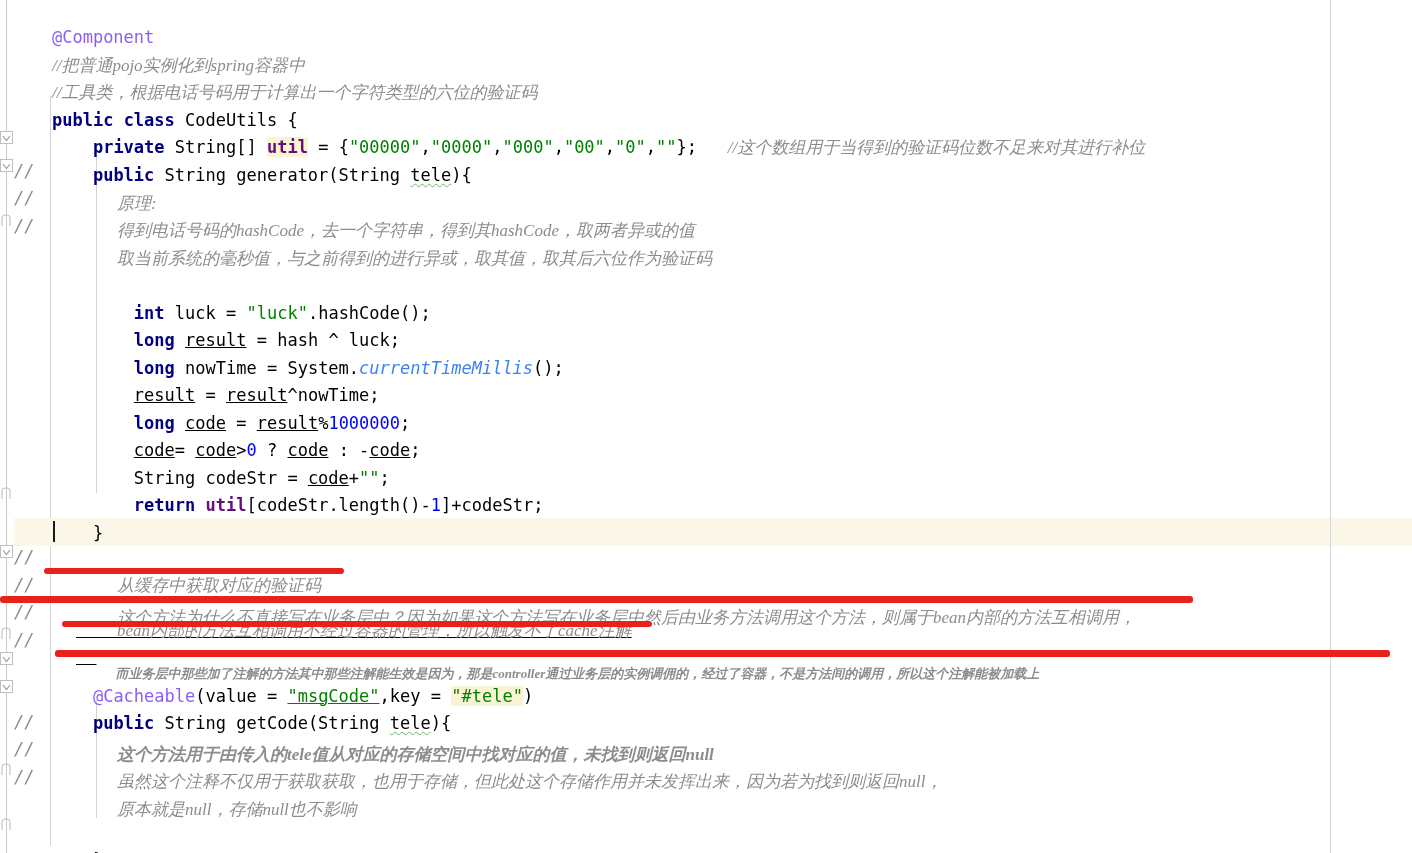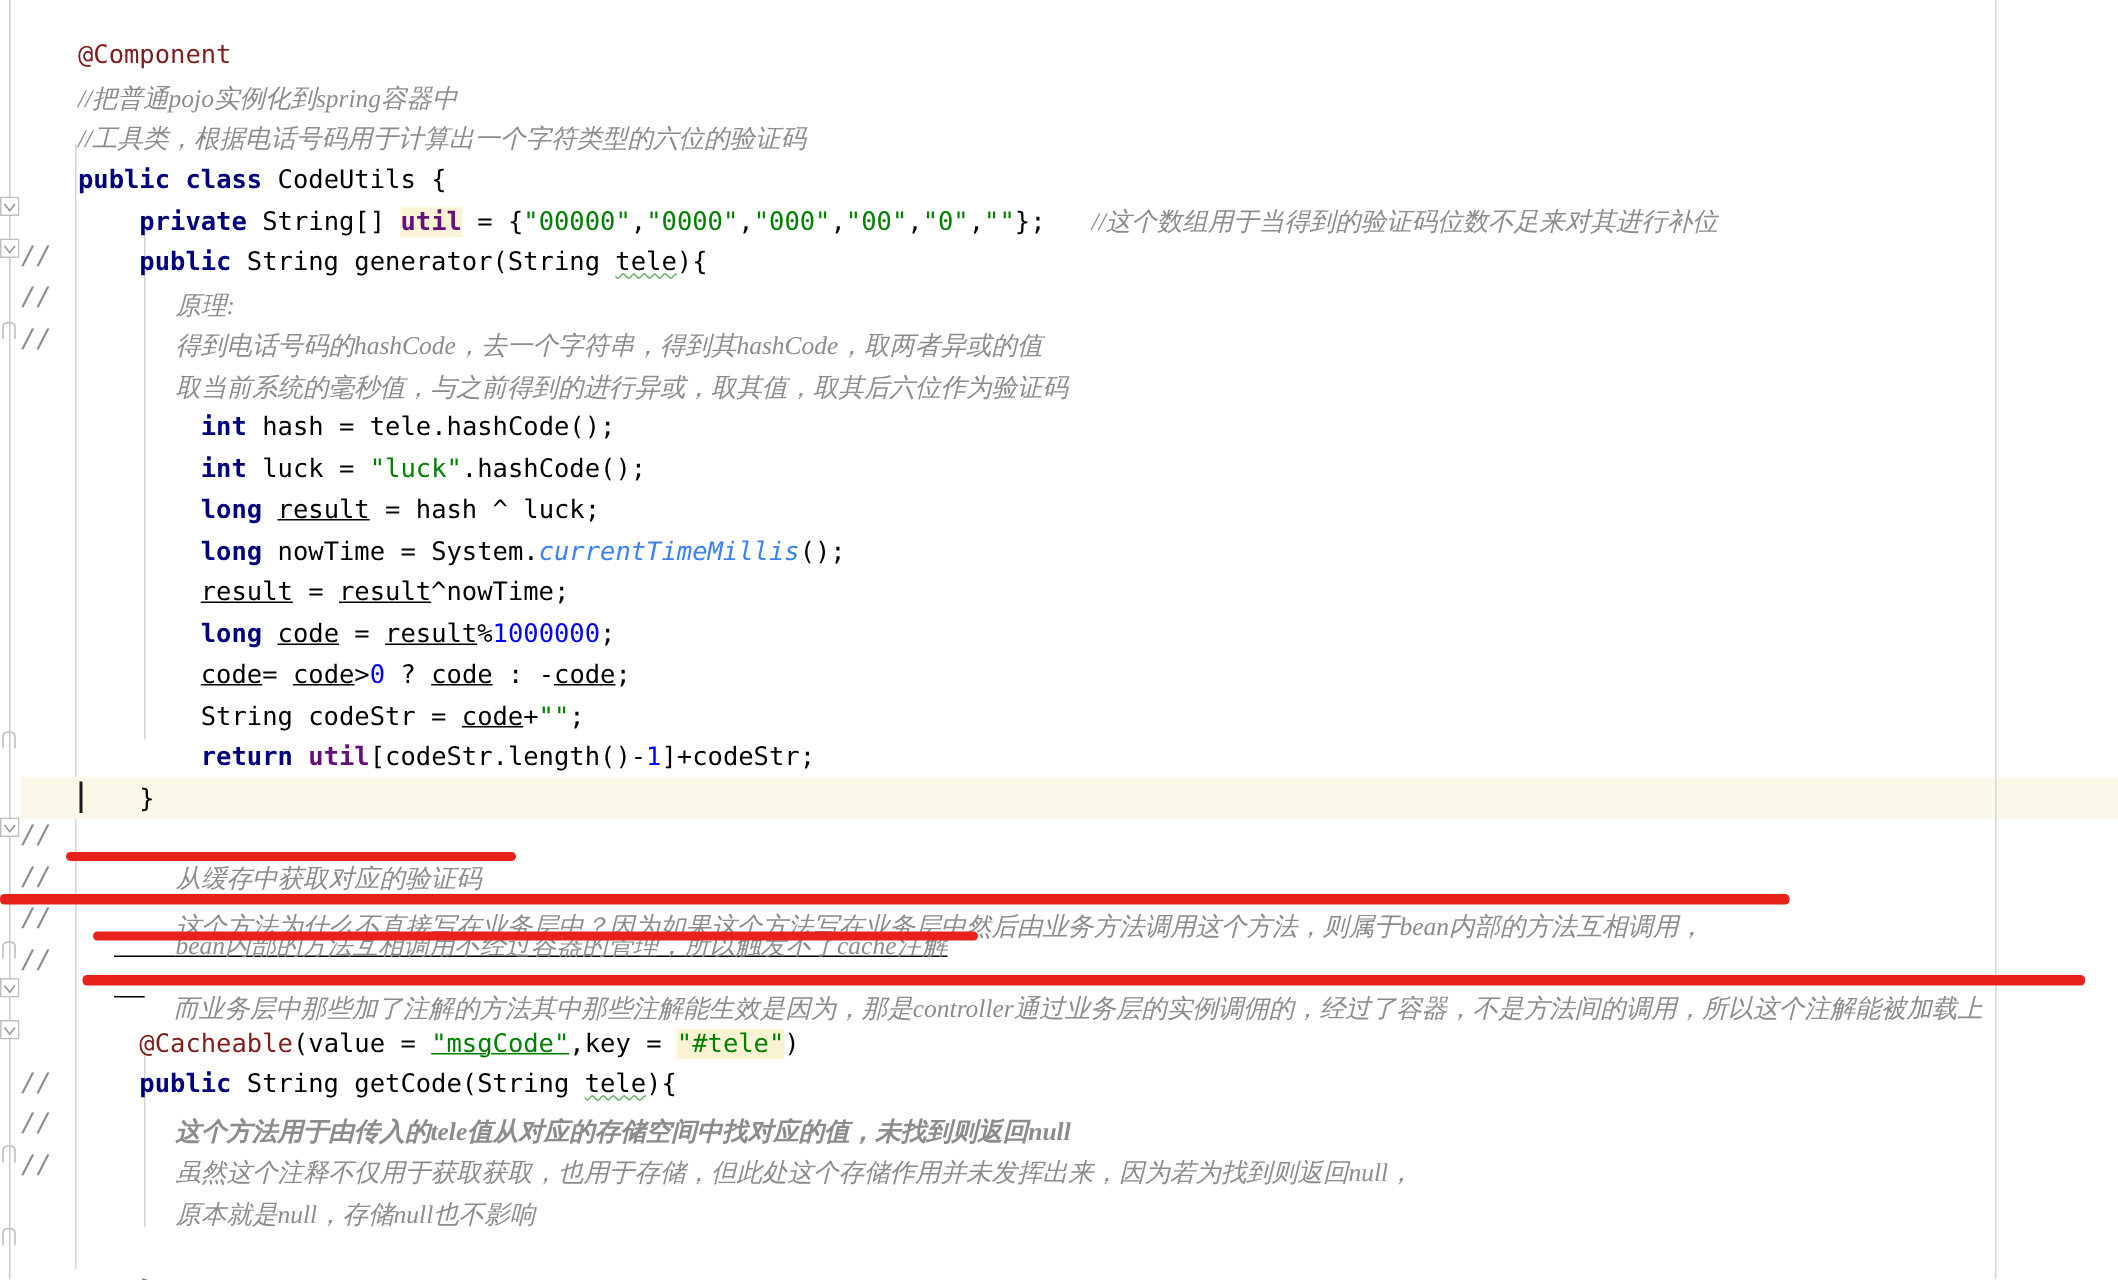--- a/index.html
+++ b/index.html
@@ -95,21 +95,21 @@
     z-index: 3;
     letter-spacing: 0px;
   }
   .line .ind { display: inline-block; }
 
   
   .kw        { color: #000080; font-weight: bold; }
   .plain     { color: #000000; }
   .str       { color: #008000; }
   .num       { color: #0000ff; }
-  .anno      { color: #7f1d1d; }
+  .anno      { color: #8b5cf6; }
   .field     { color: #660e7a; font-weight: bold; }
   .static-m  { color: #3b82f6; font-style: italic; }
 
   
   .reassigned { text-decoration: underline; text-decoration-thickness: 1px; }
 
   
   .hl-ident { background: #fbf4d4; }
 
   
@@ -261,23 +261,20 @@
   <div class="cmt-gutter" style="top:185px;">//</div>
   <div class="line" style="top:189px; left:76px;">
     <span class="cjk">得到电话号码的hashCode，去一个字符串，得到其hashCode，取两者异或的值</span>
   </div>
 
   <div class="cmt-gutter" style="top:213px;">//</div>
   <div class="line" style="top:217px; left:76px;">
     <span class="cjk">取当前系统的毫秒值，与之前得到的进行异或，取其值，取其后六位作为验证码</span>
   </div>
 
-  <div class="line" style="top:244px; left:11px;">
-    <span class="ind">        </span><span class="kw">int</span><span class="plain"> </span><span class="plain">hash</span><span class="plain"> = </span><span class="plain">tele</span><span class="plain">.</span><span class="plain">hashCode</span><span class="plain">();</span>
-  </div>
 
   <div class="line" style="top:272px; left:11px;">
     <span class="ind">        </span><span class="kw">int</span><span class="plain"> </span><span class="plain">luck</span><span class="plain"> = </span><span class="str">"luck"</span><span class="plain">.</span><span class="plain">hashCode</span><span class="plain">();</span>
   </div>
 
   <div class="line" style="top:299px; left:11px;">
     <span class="ind">        </span><span class="kw">long</span><span class="plain"> </span><span class="plain reassigned">result</span><span class="plain"> = </span><span class="plain">hash</span><span class="plain"> ^ </span><span class="plain">luck</span><span class="plain">;</span>
   </div>
 
   <div class="line" style="top:327px; left:11px;">
@@ -320,21 +317,21 @@
     <span class="cjk">这个方法为什么不直接写在业务层中？因为如果这个方法写在业务层中然后由业务方法调用这个方法，则属于bean内部的方法互相调用，</span>
   </div>
 
   <div class="cmt-gutter" style="top:599px;">//</div>
   <div class="line" style="top:589px; left:76px;text-decoration:underline;">
     <span class="cjk">bean内部的方法互相调用不经过容器的管理，所以触发不了cache注解</span>
   </div>
 
   <div class="cmt-gutter" style="top:627px;">//</div>
   <div class="line" style="top:631px; left:76px; font-size:16.4px;">
-    <span class="cjk" style="font-size:17px;">而业务层中那些加了注解的方法其中那些注解能生效是因为，那是controller通过业务层的实例调佣的，经过了容器，不是方法间的调用，所以这个注解能被加载上</span>
+    <span class="cjk" style="font-size:13px;font-weight:bold;">而业务层中那些加了注解的方法其中那些注解能生效是因为，那是controller通过业务层的实例调佣的，经过了容器，不是方法间的调用，所以这个注解能被加载上</span>
   </div>
 
   <div class="line" style="top:655px; left:11px;">
     <span class="ind">    </span><span class="anno">@Cacheable</span><span class="plain">(</span><span class="plain">value</span><span class="plain"> = </span><span class="str-underline">"msgCode"</span><span class="plain">,</span><span class="plain">key</span><span class="plain"> = </span><span class="str hl-ident">"#tele"</span><span class="plain">)</span>
   </div>
 
   <div class="line" style="top:682px; left:11px;">
     <span class="ind">    </span><span class="kw">public</span><span class="plain"> String </span><span class="plain">getCode</span><span class="plain">(String </span><span class="weak-warn">tele</span><span class="plain">){</span>
   </div>
 

